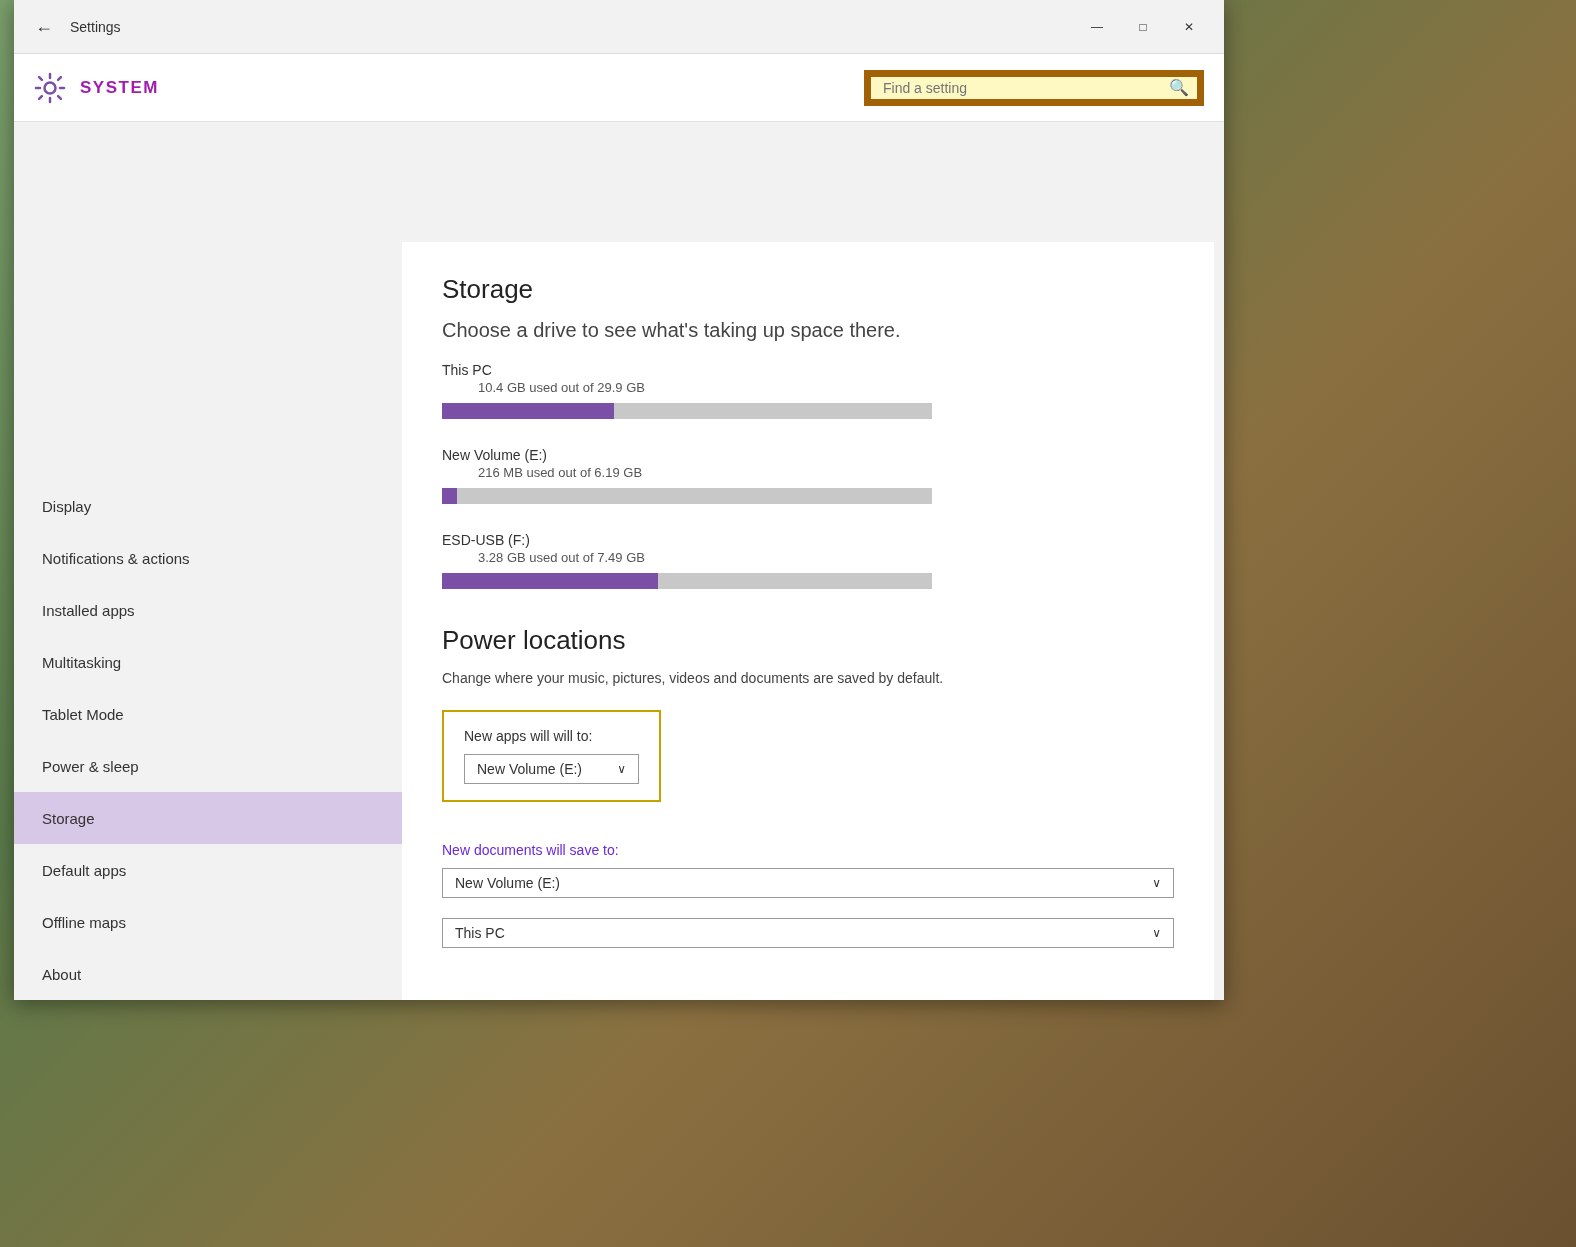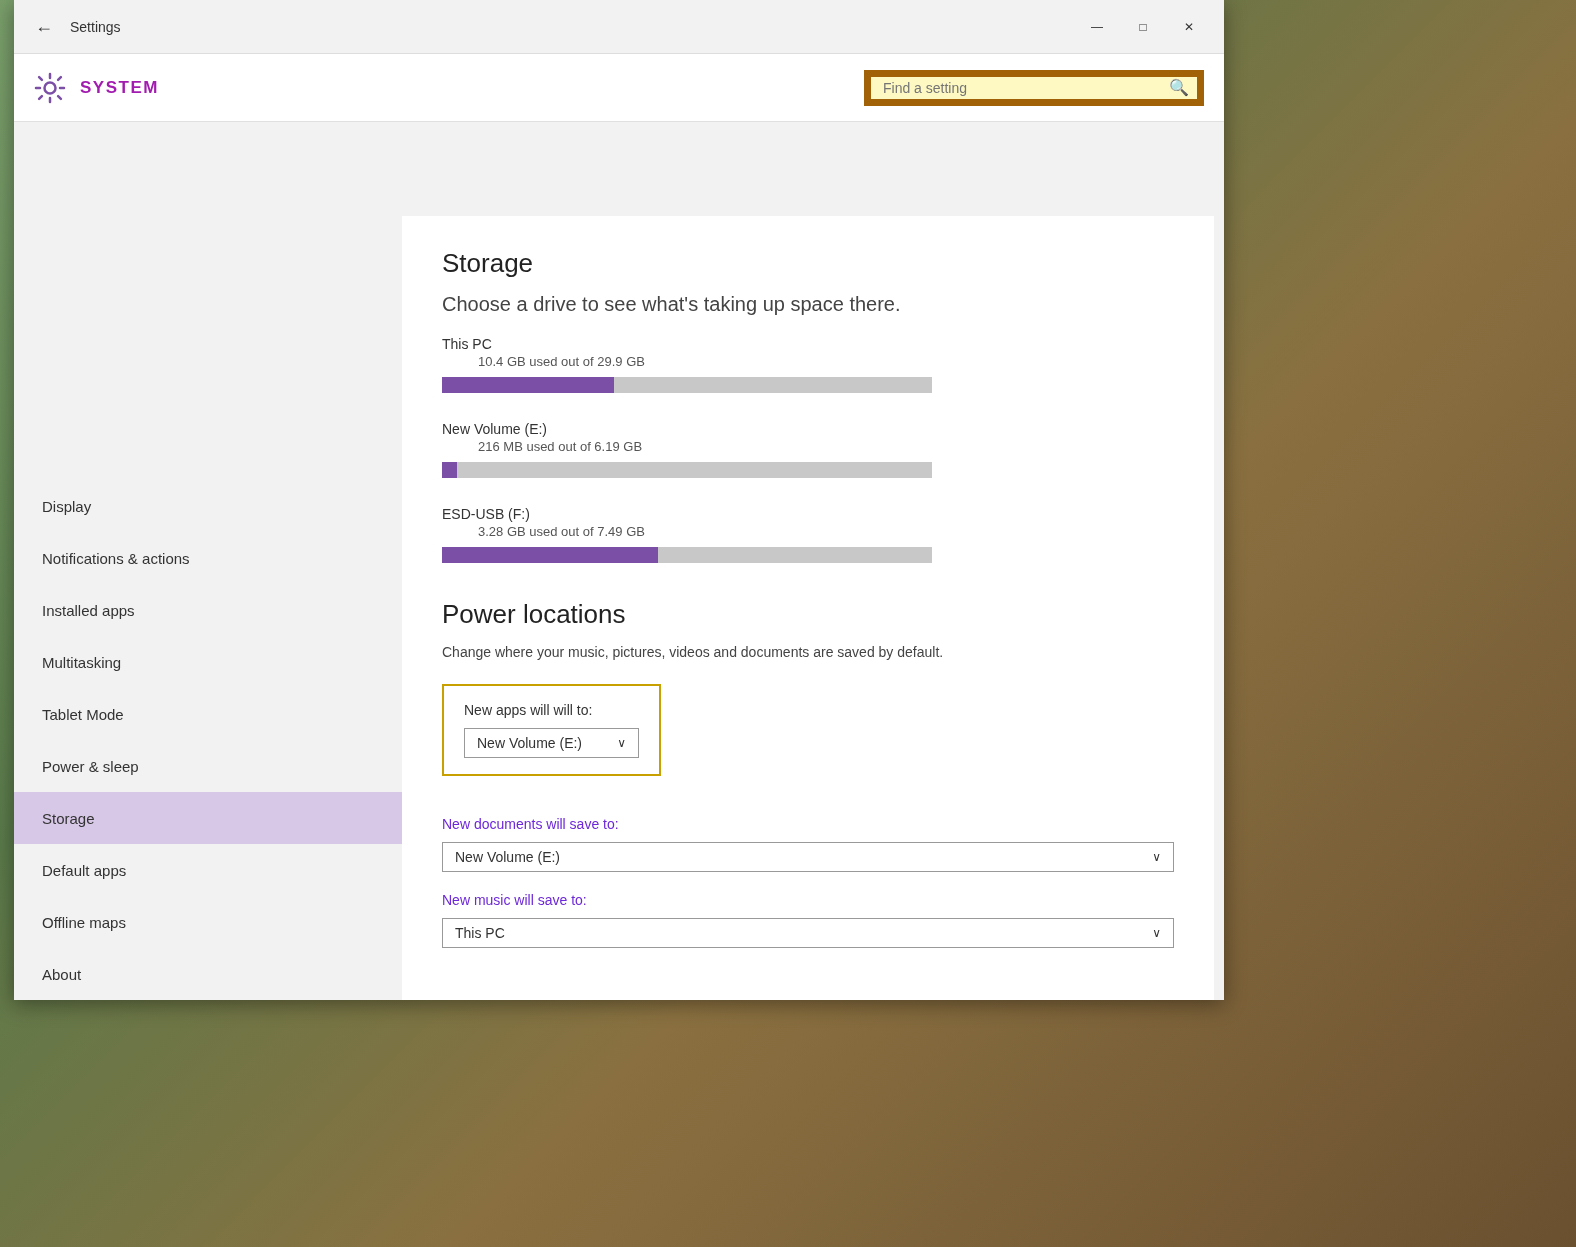--- a/index.html
+++ b/index.html
@@ -368,21 +368,20 @@
       <div class="dropdown-row">
         <div class="dropdown-label">New documents will save to:</div>
         <div class="save-location-dropdown">
           <span>New Volume (E:)</span>
           <span style="margin-left:12px; font-size:12px;">∨</span>
         </div>
       </div>
 
       
       <div class="dropdown-row">
-        <div class="dropdown-label">New music will save to:</div>
         <div class="save-location-dropdown">
           <span>This PC</span>
           <span style="margin-left:12px; font-size:12px;">∨</span>
         </div>
       </div>
     </div>
 
     <div class="scroll-indicator"></div>
   </div>
 </div>

